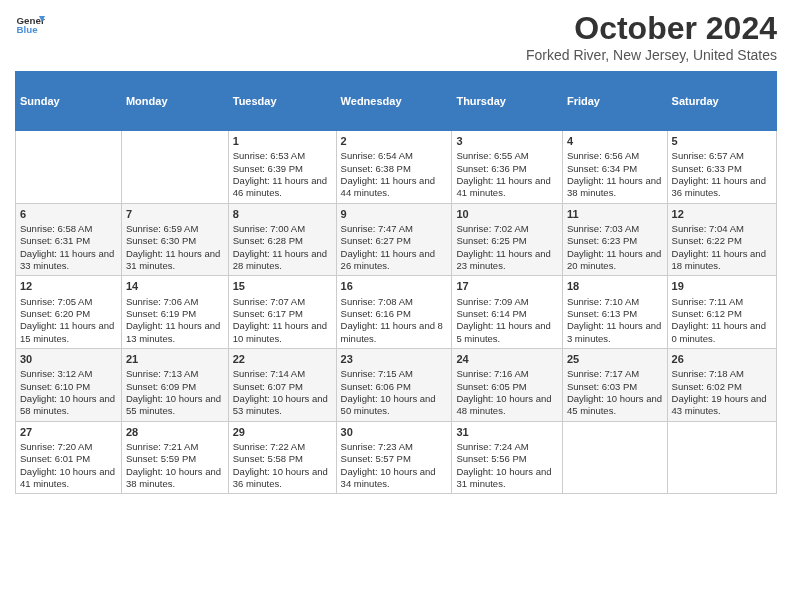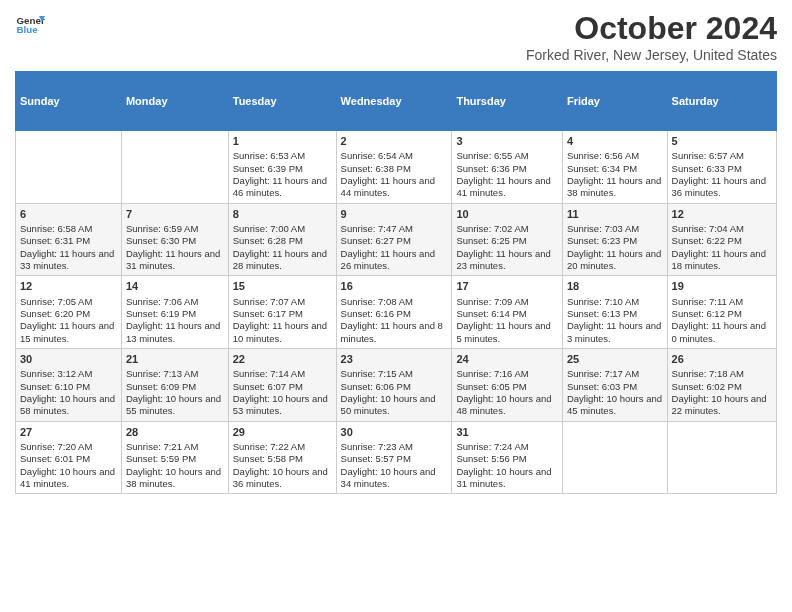--- a/index.html
+++ b/index.html
@@ -270,21 +270,21 @@
           <td>
             <span class="day-num">25</span>
             <div>Sunrise: 7:17 AM</div>
             <div>Sunset: 6:03 PM</div>
             <div>Daylight: 10 hours and 45 minutes.</div>
           </td>
           <td>
             <span class="day-num">26</span>
             <div>Sunrise: 7:18 AM</div>
             <div>Sunset: 6:02 PM</div>
-            <div>Daylight: 10 hours and 22 minutes.</div>
+            <div>Daylight: 19 hours and 43 minutes.</div>
           </td>
         </tr>
         <tr>
           <td>
             <span class="day-num">27</span>
             <div>Sunrise: 7:20 AM</div>
             <div>Sunset: 6:01 PM</div>
             <div>Daylight: 10 hours and 41 minutes.</div>
           </td>
           <td>

